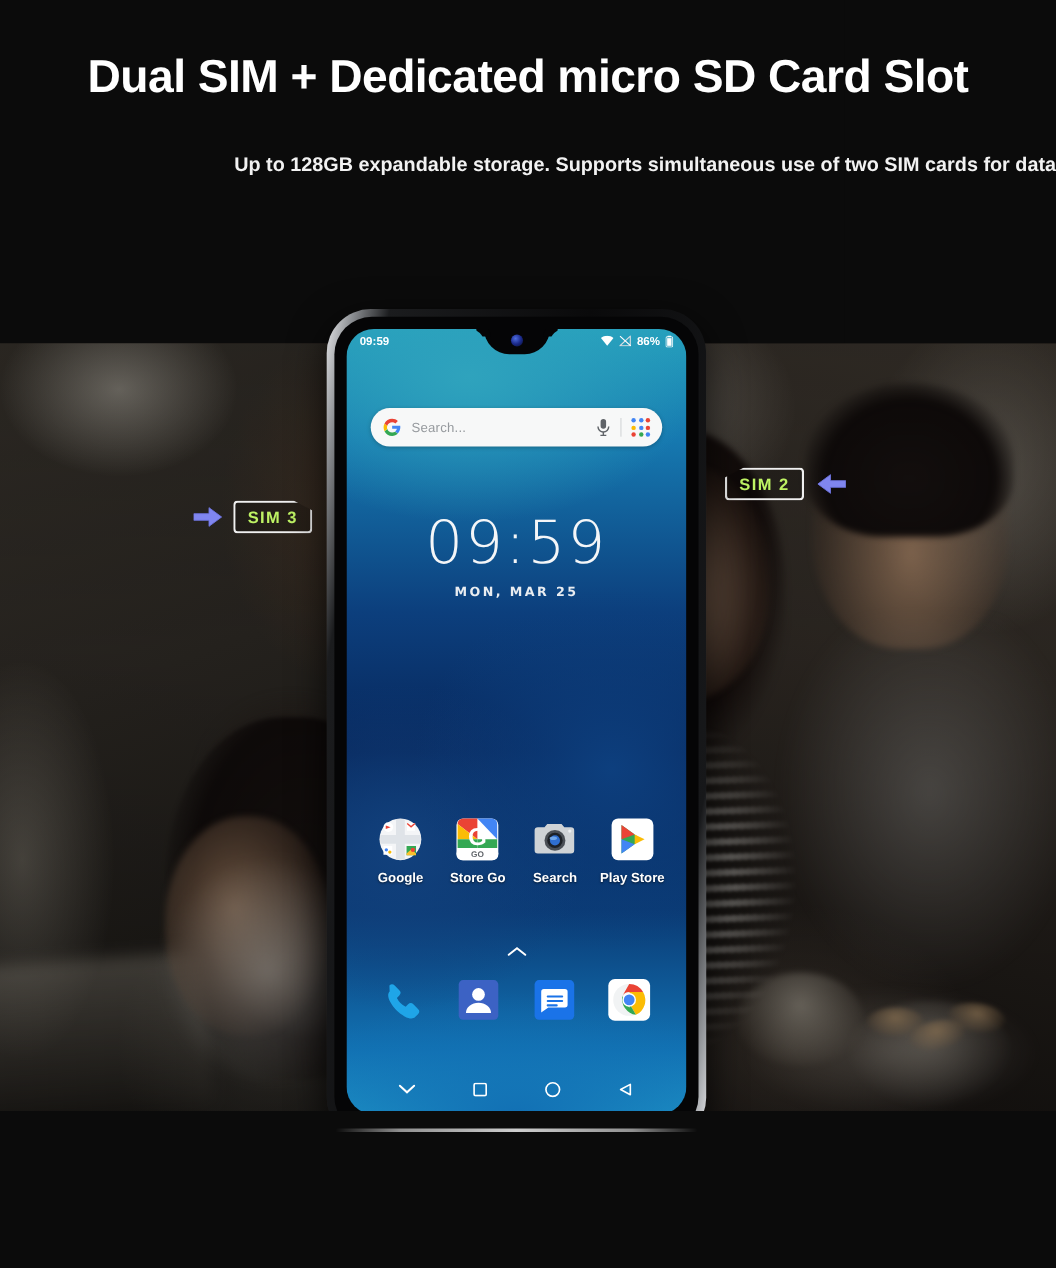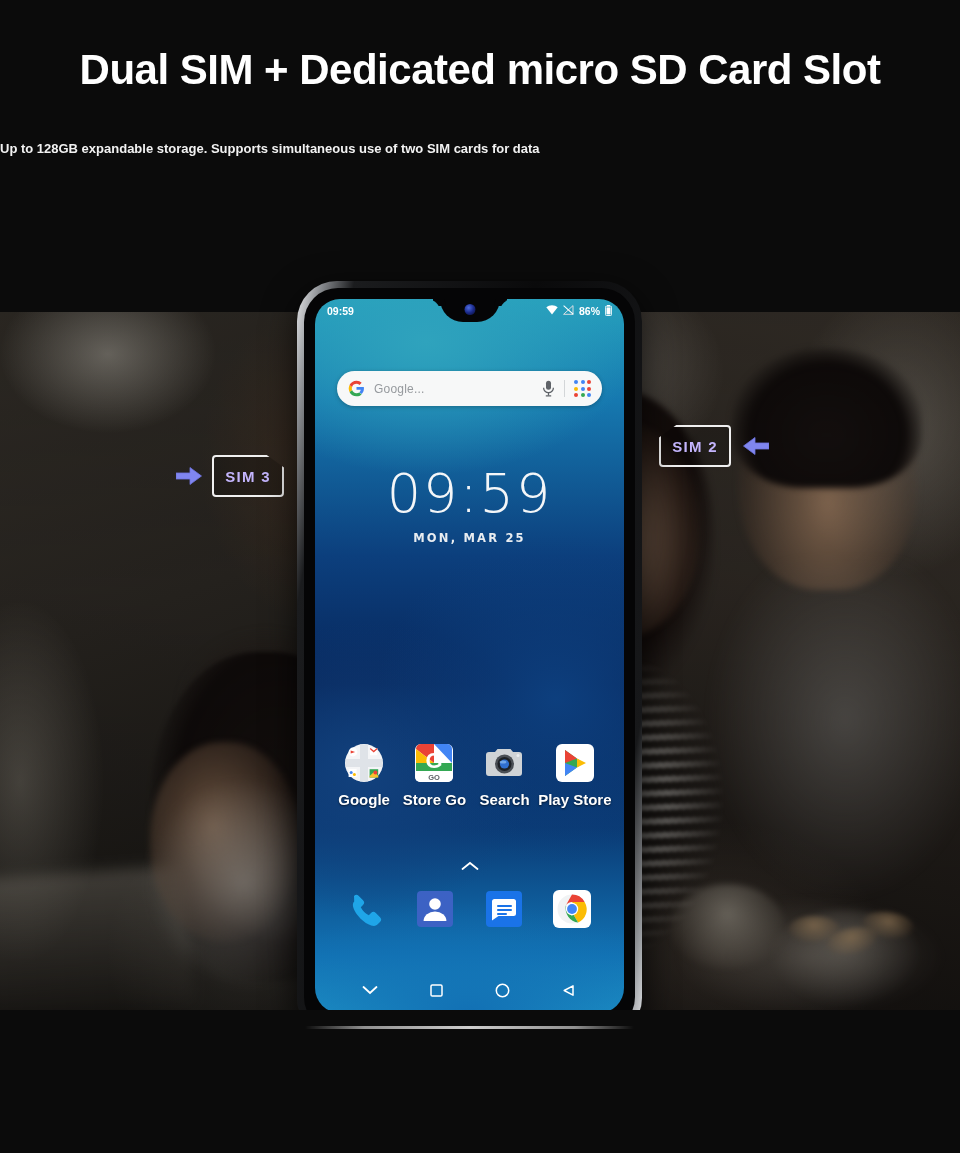--- a/index.html
+++ b/index.html
@@ -12,22 +12,22 @@
   }
 
   
   #header { position:absolute; left:0; top:0; width:768px; height:312px; background:#0b0b0b; }
   #headline {
     position:absolute; left:0; top:46px; width:960px; text-align:center;
     color:#ffffff; font-size:42px; font-weight:700; letter-spacing:-0.5px;
     white-space:nowrap;
   }
   #subhead {
-    position:absolute; left:0; top:135px; width:960px; text-align:left;
-    color:#f2f2f2; font-size:13px; font-weight:600; line-height:28px;
+    position:absolute; left:0; top:135px; width:960px; text-align:right;
+    color:#f2f2f2; font-size:18px; font-weight:600; line-height:28px;
   }
   #subhead .ln { display:block; }
 
   
   #photo-band {
     position:absolute; left:0; top:312px; width:960px; height:698px; overflow:hidden;
     background:#141210;
   }
   .photo { position:absolute; top:0; height:698px; overflow:hidden; }
   #photo-left  { left:0;   width:470px; }
@@ -136,23 +136,23 @@
     position:absolute; inset:0;
     background:linear-gradient(180deg, rgba(0,0,0,.30) 0%, rgba(0,0,0,.22) 40%, rgba(0,0,0,.40) 100%);
     pointer-events:none;
   }
 
   
   .sim-callout { position:absolute; display:flex; align-items:center; }
   #sim1-callout { left:176px; top:455px; }
   #sim2-callout { left:659px; top:425px; }
   .sim-card {
-    position:relative; width:72px; height:42px; border:2.5px solid #f0f0f0;
+    position:relative; width:72px; height:30px; border:2.5px solid #f0f0f0;
     display:flex; align-items:center; justify-content:center;
-    color:#c4b5fd; font-size:15px; font-weight:600; letter-spacing:1.3px;
+    color:#bef264; font-size:15px; font-weight:600; letter-spacing:1.3px;
     background:rgba(0,0,0,.18);
   }
   #sim1-callout .sim-card {
     border-radius:4px;
     -webkit-clip-path:polygon(0 0, 76% 0, 100% 30%, 100% 100%, 0 100%);
             clip-path:polygon(0 0, 76% 0, 100% 30%, 100% 100%, 0 100%);
     box-shadow:inset 0 0 0 0 transparent;
   }
   #sim2-callout .sim-card {
     border-radius:4px;
@@ -232,21 +232,21 @@
   }
   #clock-date {
     color:#e9edf1; font-size:11.5px; font-weight:700; letter-spacing:2.2px; margin-top:10px;
     font-family:"DejaVu Sans", sans-serif;
   }
 
   
   #app-row { position:absolute; left:0; top:444px; width:100%; display:flex; justify-content:space-around; padding:0 14px; z-index:3; }
   .app { width:62px; display:flex; flex-direction:column; align-items:center; }
   .app-icon { width:40px; height:40px; position:relative; }
-  .app-label { color:#ffffff; font-size:15px; font-weight:600; margin-top:8px; text-align:center; white-space:nowrap; text-shadow:0 1px 2px rgba(0,0,0,.6); }
+  .app-label { color:#ffffff; font-size:12px; font-weight:600; margin-top:8px; text-align:center; white-space:nowrap; text-shadow:0 1px 2px rgba(0,0,0,.6); }
 
   #drawer-chevron { position:absolute; left:0; top:558px; width:100%; text-align:center; z-index:3; }
 
   
   #dock { position:absolute; left:0; top:590px; width:100%; display:flex; justify-content:space-around; padding:0 18px; z-index:3; }
   .dock-icon { width:40px; height:40px; position:relative; }
 
   
   #nav-bar {
     position:absolute; left:0; bottom:6px; width:100%; height:34px; z-index:4;
@@ -347,21 +347,21 @@
         </span>
       </div>
 
       <div id="search-bar">
         <svg width="17" height="17" viewBox="0 0 48 48">
           <path fill="#4285F4" d="M45 24c0-1.6-.1-2.7-.4-4H24v7.5h12c-.2 2-1.5 5-4.4 7l6.7 5.2C42.2 36 45 30.6 45 24z"></path>
           <path fill="#34A853" d="M24 46c5.9 0 10.9-2 14.5-5.3l-6.9-5.4c-1.9 1.3-4.4 2.2-7.6 2.2-5.8 0-10.7-3.8-12.5-9.1l-7.1 5.5C8 42 15.4 46 24 46z"></path>
           <path fill="#FBBC05" d="M11.5 28.4c-.5-1.4-.7-2.9-.7-4.4s.3-3 .7-4.4l-7.1-5.5C2.9 17 2 20.4 2 24s.9 7 2.4 9.9z"></path>
           <path fill="#EA4335" d="M24 10.8c3.3 0 6.1 1.1 8.4 3.3l6.2-6.2C34.9 4.3 29.9 2 24 2 15.4 2 8 7 4.4 14.1l7.1 5.5c1.8-5.3 6.7-8.8 12.5-8.8z"></path>
         </svg>
-        <span id="search-placeholder">Google...</span>
+        <span id="search-placeholder">Search...</span>
         <svg width="13" height="17" viewBox="0 0 13 17">
           <rect x="4" y="0.8" width="5" height="9" rx="2.5" fill="#5f6368"></rect>
           <path d="M1.6 7.8 a4.9 4.9 0 0 0 9.8 0" fill="none" stroke="#5f6368" stroke-width="1.3"></path>
           <line x1="6.5" y1="12.7" x2="6.5" y2="15.4" stroke="#5f6368" stroke-width="1.3"></line>
           <line x1="3.8" y1="15.8" x2="9.2" y2="15.8" stroke="#5f6368" stroke-width="1.3"></line>
         </svg>
         <span id="search-divider"></span>
         <span id="apps-dots">
           <i style="background:#4285F4"></i>
             <i style="background:#4285F4"></i>

